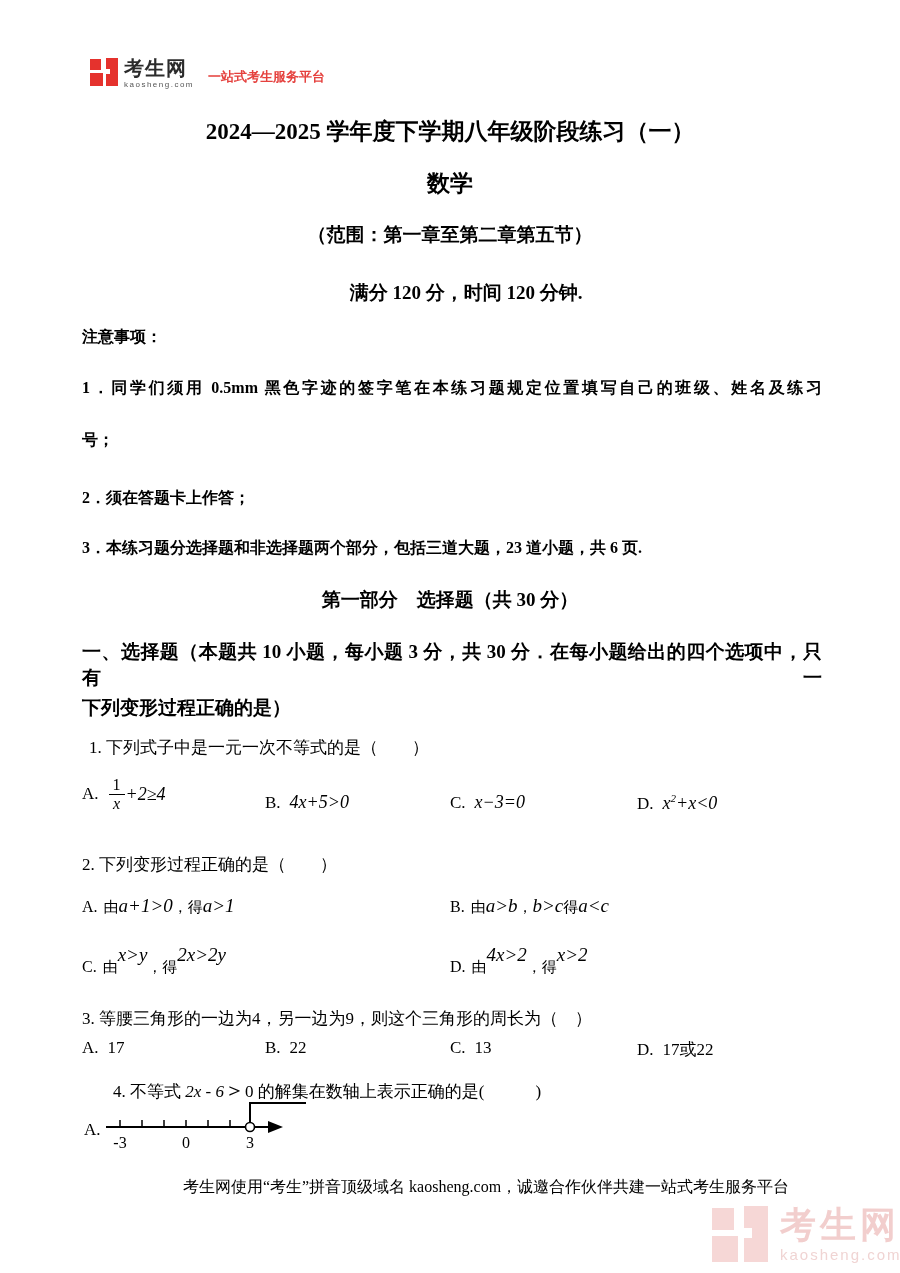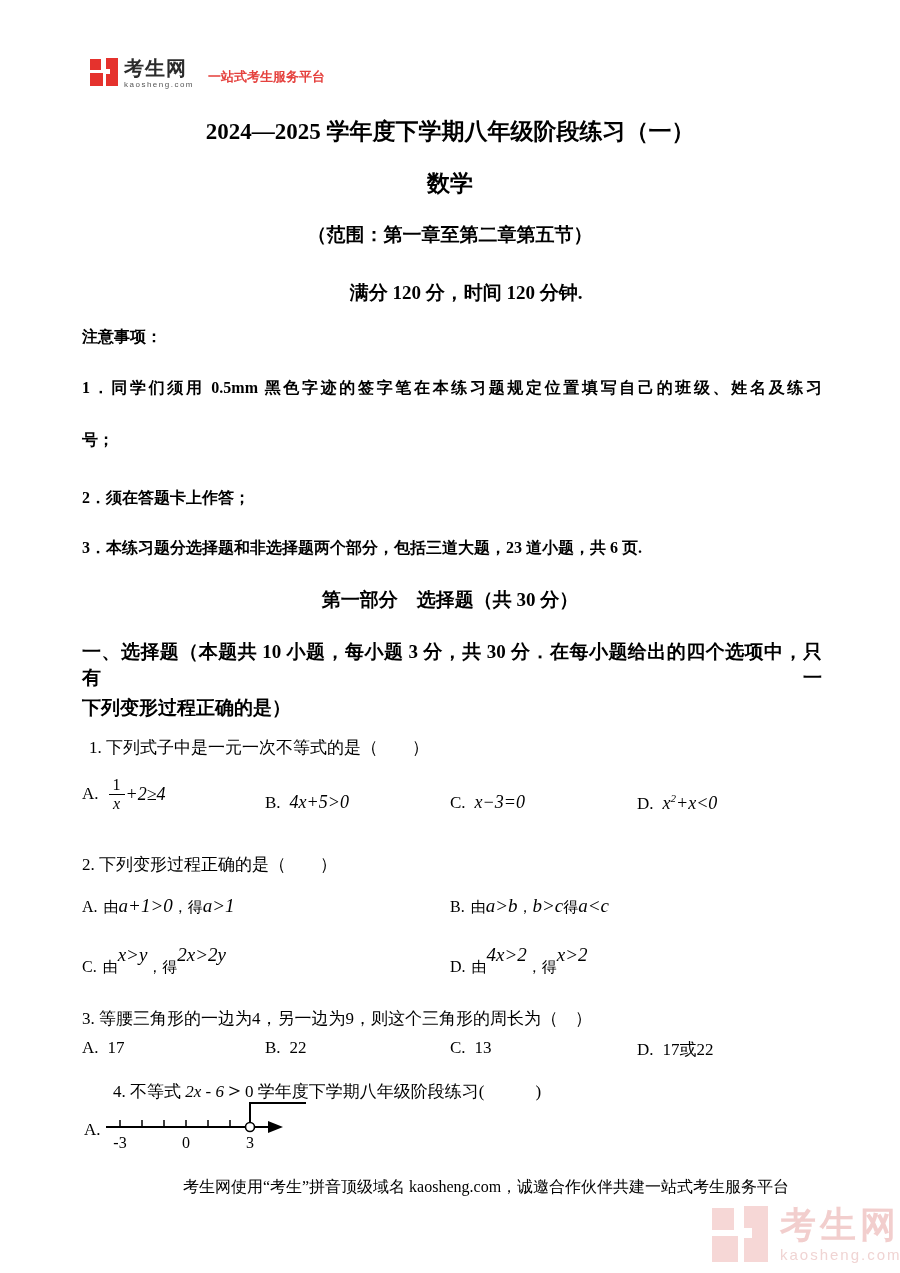--- a/index.html
+++ b/index.html
@@ -153,21 +153,21 @@
       <span class="opt-label">C.</span><span class="qtext">13</span>
     </div>
     <div class="opt" style="left:555px;">
       <span class="opt-label">D.</span><span class="qtext">17或22</span>
     </div>
   </div>
 
   <div class="abs qtext nw" style="left:113px;top:1076px;">
     <span>4. 不等式</span>
     <span class="math" style="font-size:17px;">2x - 6</span><span class="gt">＞</span><span class="math" style="font-size:17px;font-style:normal;">0</span>
-    <span>学年度下学期八年级阶段练习(　　　)</span>
+    <span>的解集在数轴上表示正确的是(　　　)</span>
   </div>
   <div class="abs qtext nw" style="left:84px;top:1120px;">A.</div>
   <svg class="abs nline" style="left:102px;top:1096px;" width="215" height="58" viewBox="0 0 215 58">
     <line x1="4" y1="31" x2="170" y2="31" stroke="#000" stroke-width="2"></line>
     <line x1="18" y1="24" x2="18" y2="31" stroke="#000" stroke-width="1.5"></line>
     <line x1="40" y1="24" x2="40" y2="31" stroke="#000" stroke-width="1.5"></line>
     <line x1="62" y1="24" x2="62" y2="31" stroke="#000" stroke-width="1.5"></line>
     <line x1="84" y1="24" x2="84" y2="31" stroke="#000" stroke-width="1.5"></line>
     <line x1="106" y1="24" x2="106" y2="31" stroke="#000" stroke-width="1.5"></line>
     <line x1="128" y1="24" x2="128" y2="31" stroke="#000" stroke-width="1.5"></line>

